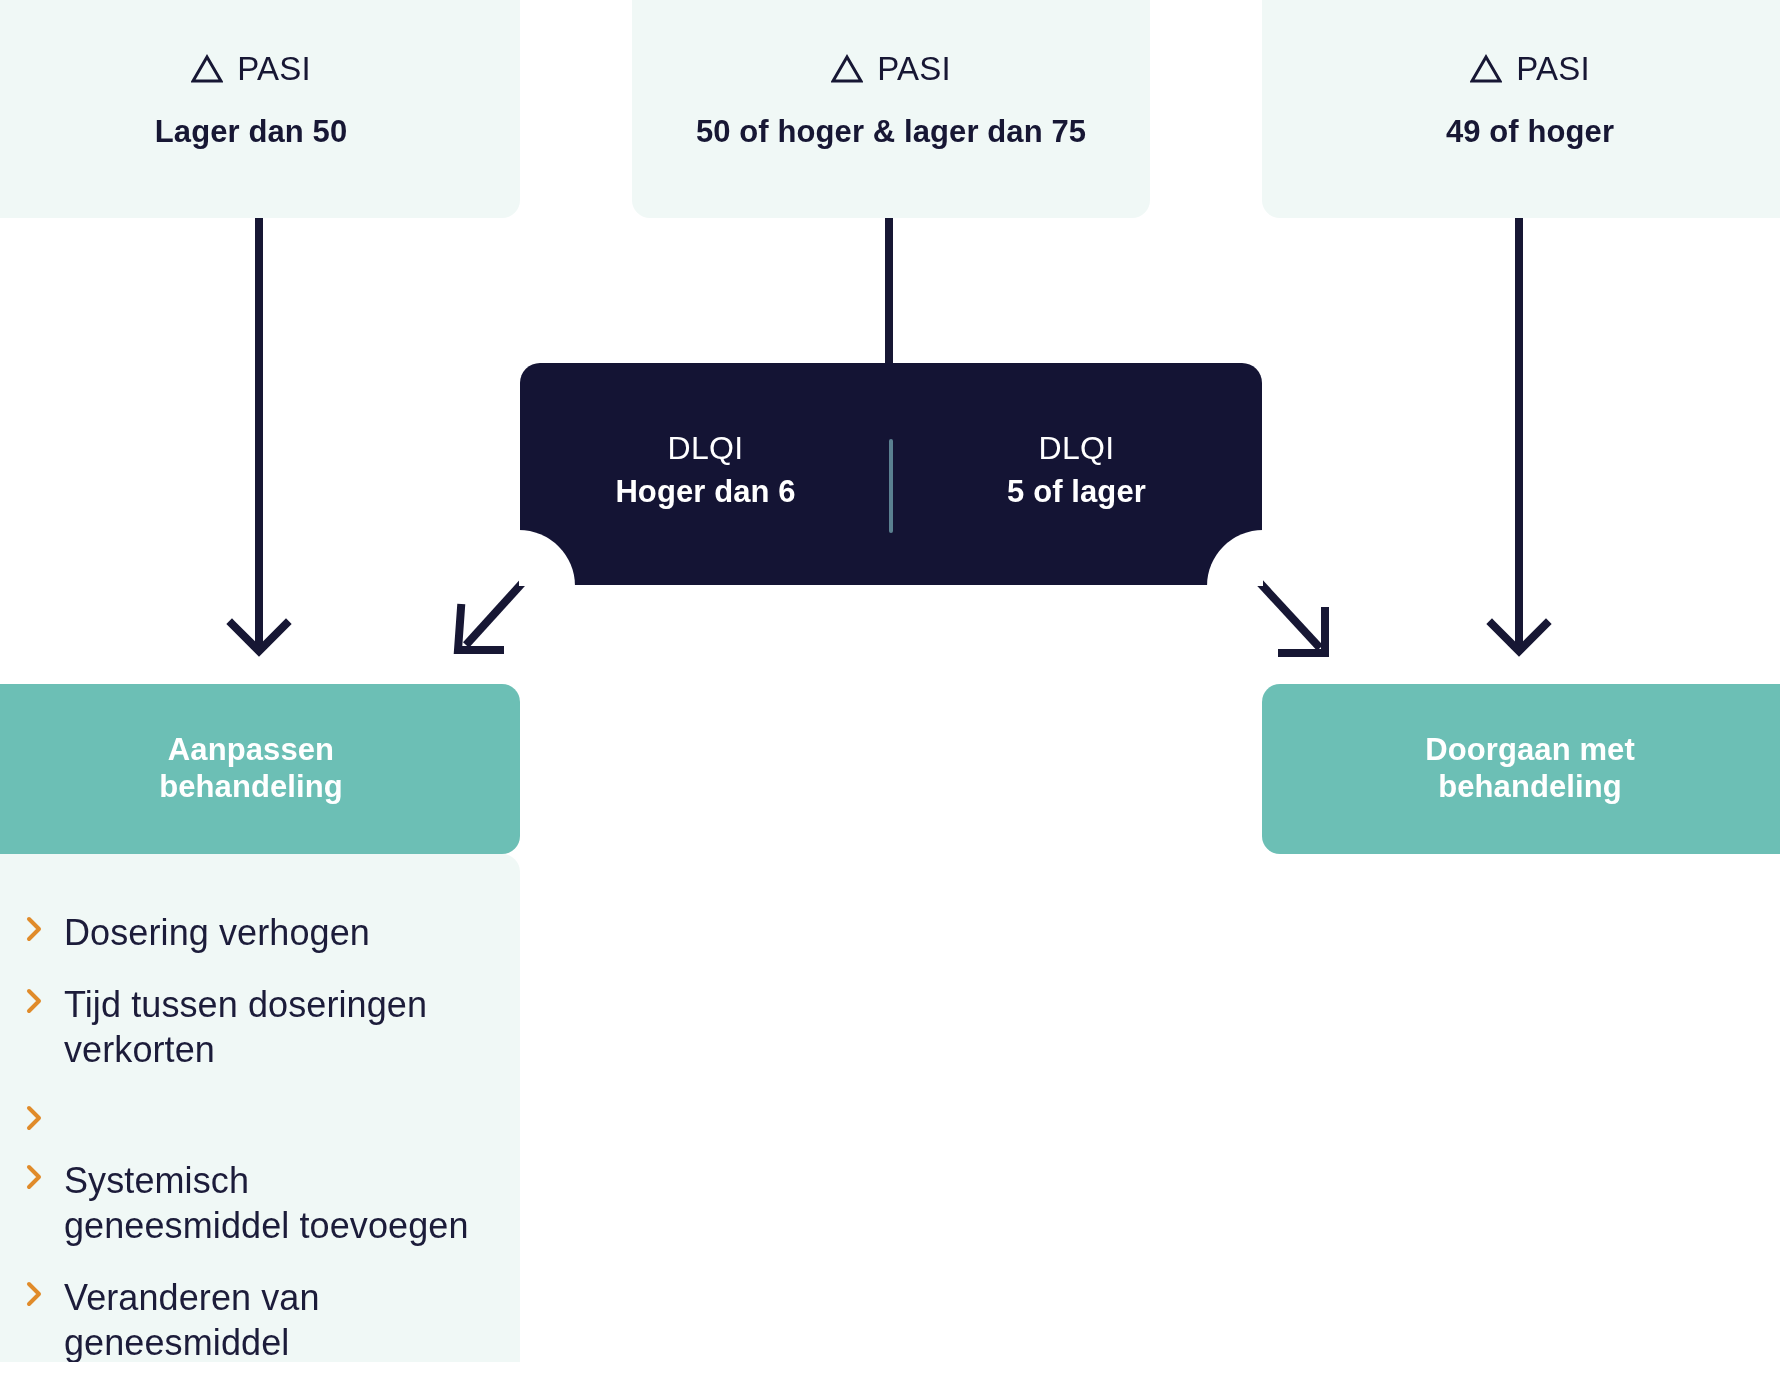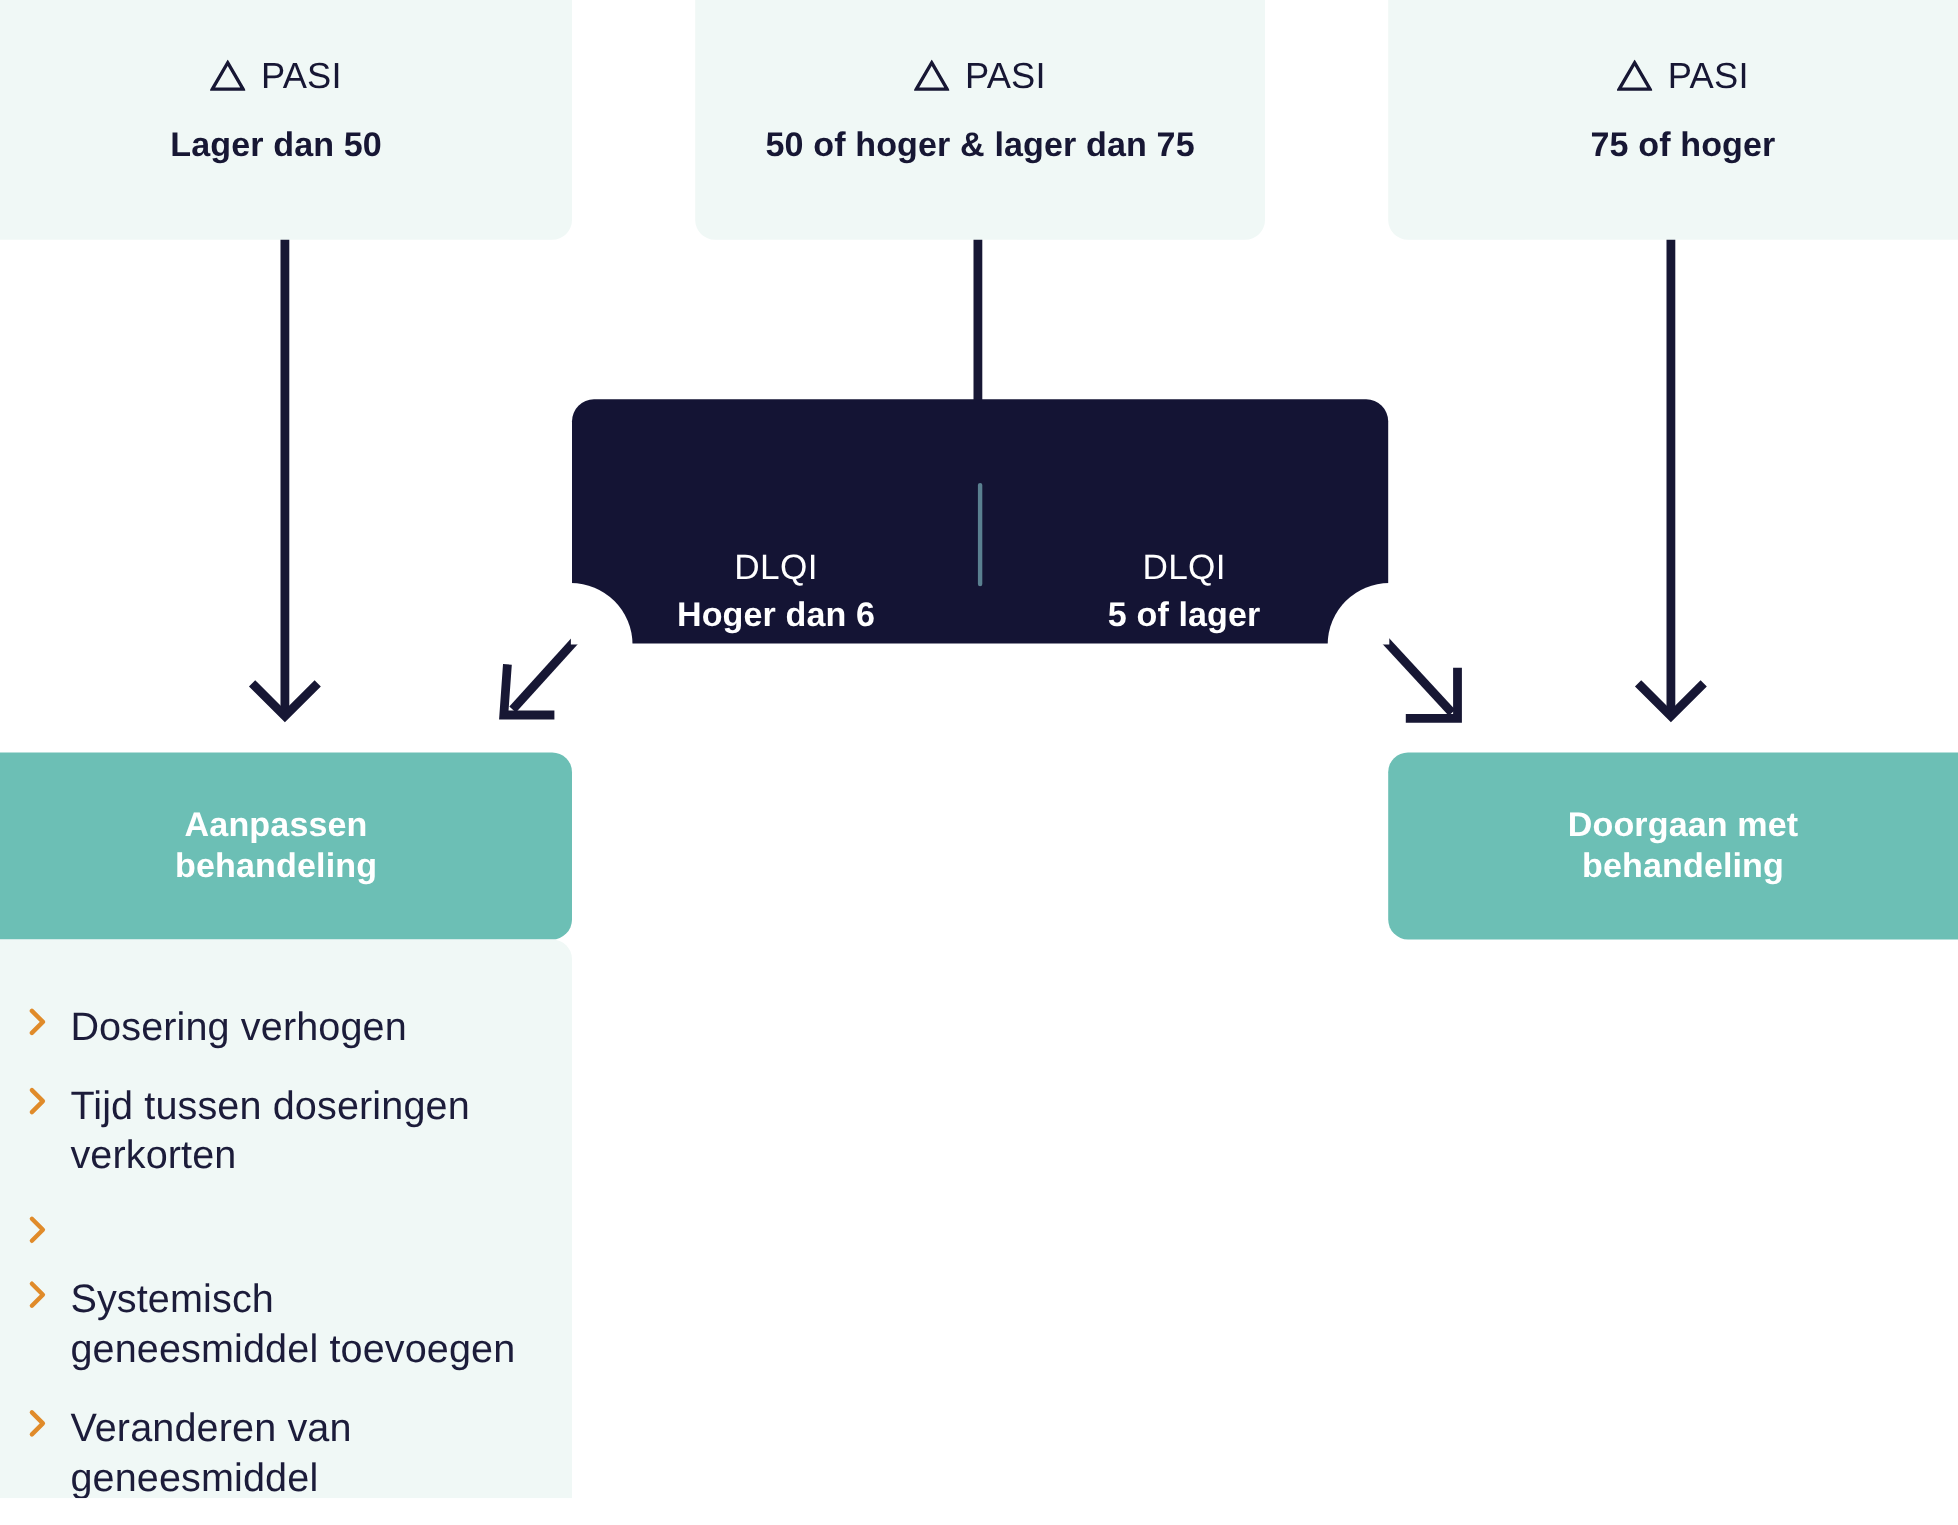--- a/index.html
+++ b/index.html
@@ -99,21 +99,21 @@
     display: flex;
     align-items: stretch;
     width: 100%;
     height: 100%;
   }
   .dlqi-col {
     flex: 1 1 0;
     display: flex;
     flex-direction: column;
     align-items: center;
-    justify-content: flex-end;
+    justify-content: center;
     padding-bottom: 8px;
   }
   .dlqi-label {
     color: #ffffff;
     font-size: 32px;
     font-weight: 400;
     letter-spacing: .3px;
   }
   .dlqi-value {
     margin-top: 7px;
@@ -263,21 +263,21 @@
 
   <div class="pasi-card pasi-card-3">
     <div class="pasi-head">
       <span class="delta-icon">
         <svg width="32" height="30" viewBox="0 0 32 30">
           <polygon points="16,3 30,27 2,27" fill="none" stroke="#171734" stroke-width="3"></polygon>
         </svg>
       </span>
       <span>PASI</span>
     </div>
-    <div class="pasi-sub">75 of hoger</div>
+    <div class="pasi-sub">49 of hoger</div>
   </div>
 
   <div class="dlqi-box">
     <div class="dlqi-cols">
       <div class="dlqi-col">
         <div class="dlqi-label">DLQI</div>
         <div class="dlqi-value">Hoger dan 6</div>
       </div>
       <div class="dlqi-col">
         <div class="dlqi-label">DLQI</div>

